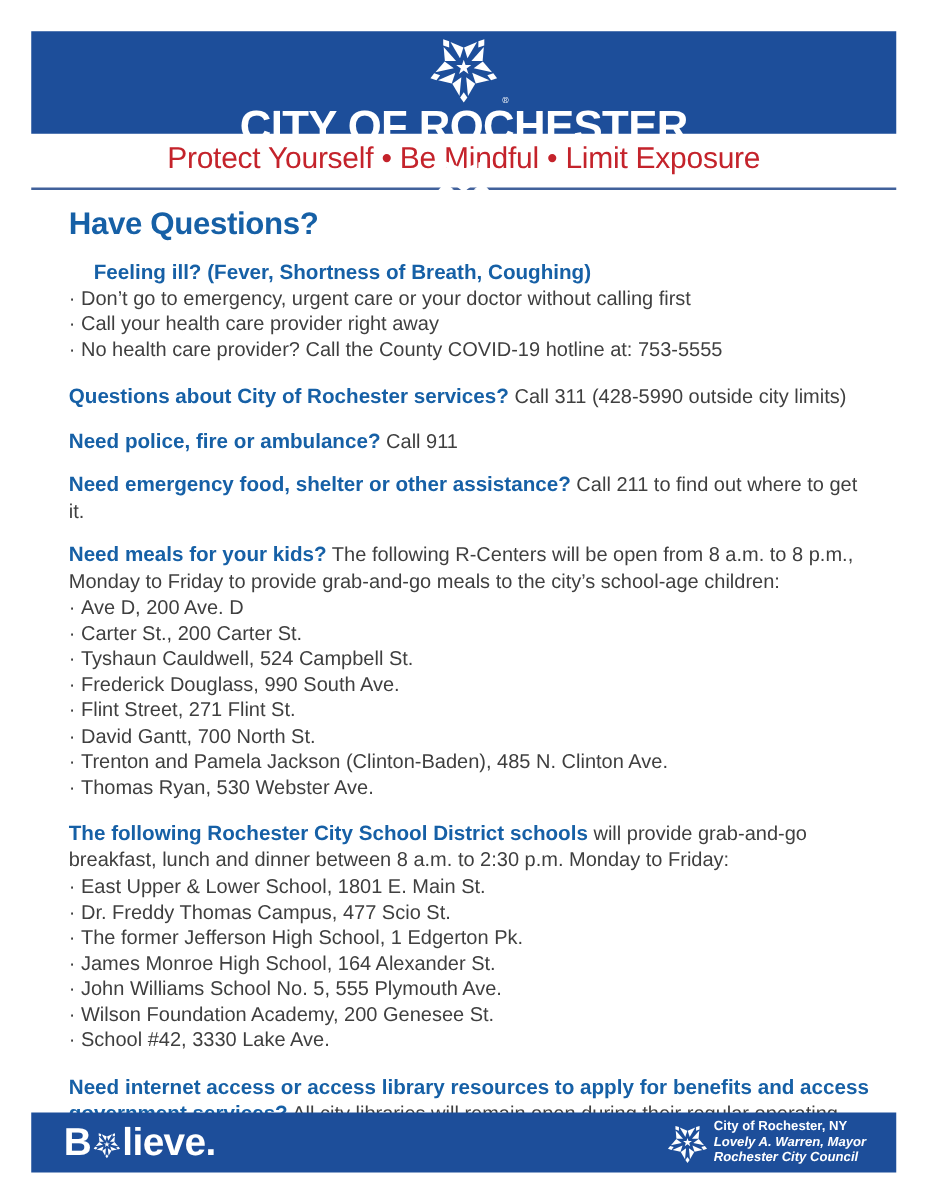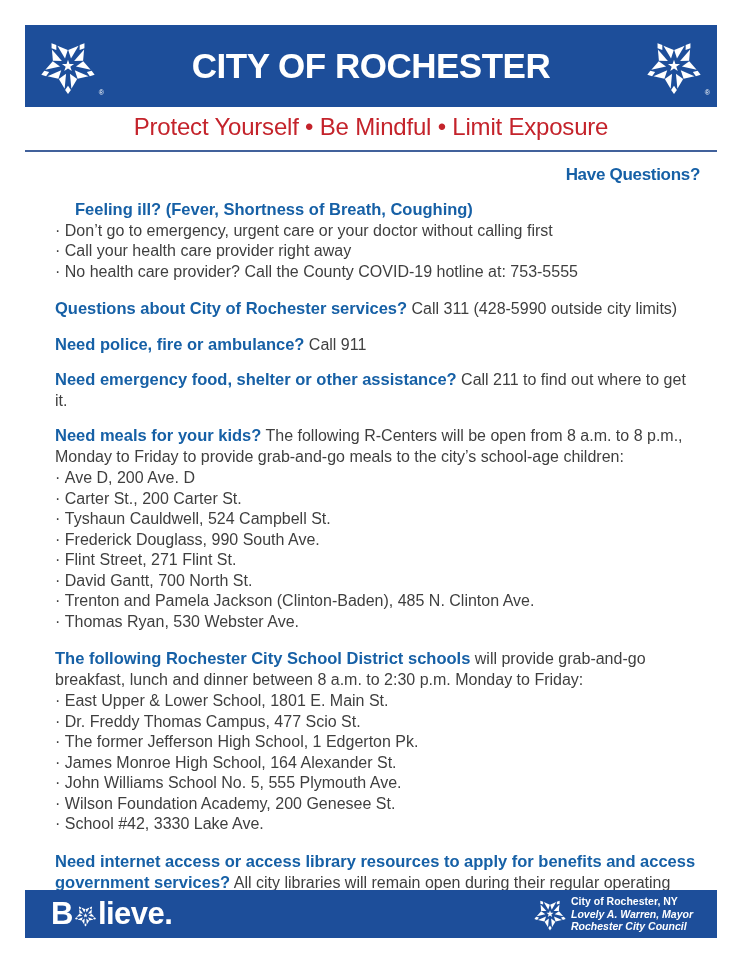--- a/index.html
+++ b/index.html
@@ -16,41 +16,42 @@
     width:742px;height:960px;position:relative;overflow:hidden;
     background:#ffffff;
     font-family:"Liberation Sans", sans-serif;
     color:var(--body-text);
   }
   
   .banner{
     margin:25px 25px 0;height:82px;background:var(--banner-blue);
     display:flex;align-items:center;justify-content:flex-start;
     padding:0 14px;
+    flex-direction:column;
   }
   .logo-wrap{width:58px;height:58px;position:relative;flex:0 0 auto;}
   .logo-wrap svg{width:100%;height:100%;display:block;}
   .logo-wrap .reg{
     position:absolute;right:-7px;bottom:-1px;color:#fff;font-size:7px;line-height:7px;
   }
   .banner-titles{flex:1;text-align:center;padding-bottom:2px;}
   .t1{color:#ffffff;font-size:35px;font-weight:bold;line-height:37px;letter-spacing:-0.5px;}
   .t2{color:var(--title-yellow);font-size:35px;font-weight:bold;line-height:37px;letter-spacing:-0.5px;}
   
   .tagline{
     text-align:center;color:var(--tagline-red);
     font-size:24px;font-weight:500;letter-spacing:-0.2px;
     margin:6px 0 9px;
   }
   .divider{border:none;border-top:2px solid var(--rule-color);margin:0 25px;}
   
   .content{margin:13px 42px 0 55px;}
   .page-title{
-    color:var(--heading-blue);font-size:17px;font-weight:bold;
-    margin:0 0 14px;letter-spacing:-0.3px;text-align:right;
+    color:var(--heading-blue);font-size:25px;font-weight:bold;
+    margin:0 0 14px;letter-spacing:-0.3px;
   }
   .sec{margin:0 0 14px;font-size:16px;line-height:20.5px;color:var(--body-text);}
   .sec .h{color:var(--heading-blue);font-weight:bold;font-size:16.5px;}
   .sec .h.block{display:block;margin-bottom:1px;margin-left:20px;}
   ul.bullets{list-style:none;margin:1px 0 0;padding:0;font-size:16px;line-height:20.5px;}
   ul.bullets li::before{content:"\00B7\00A0";}
   
   .footer{
     position:absolute;left:25px;right:25px;bottom:22px;height:48px;
     background:var(--banner-blue);

